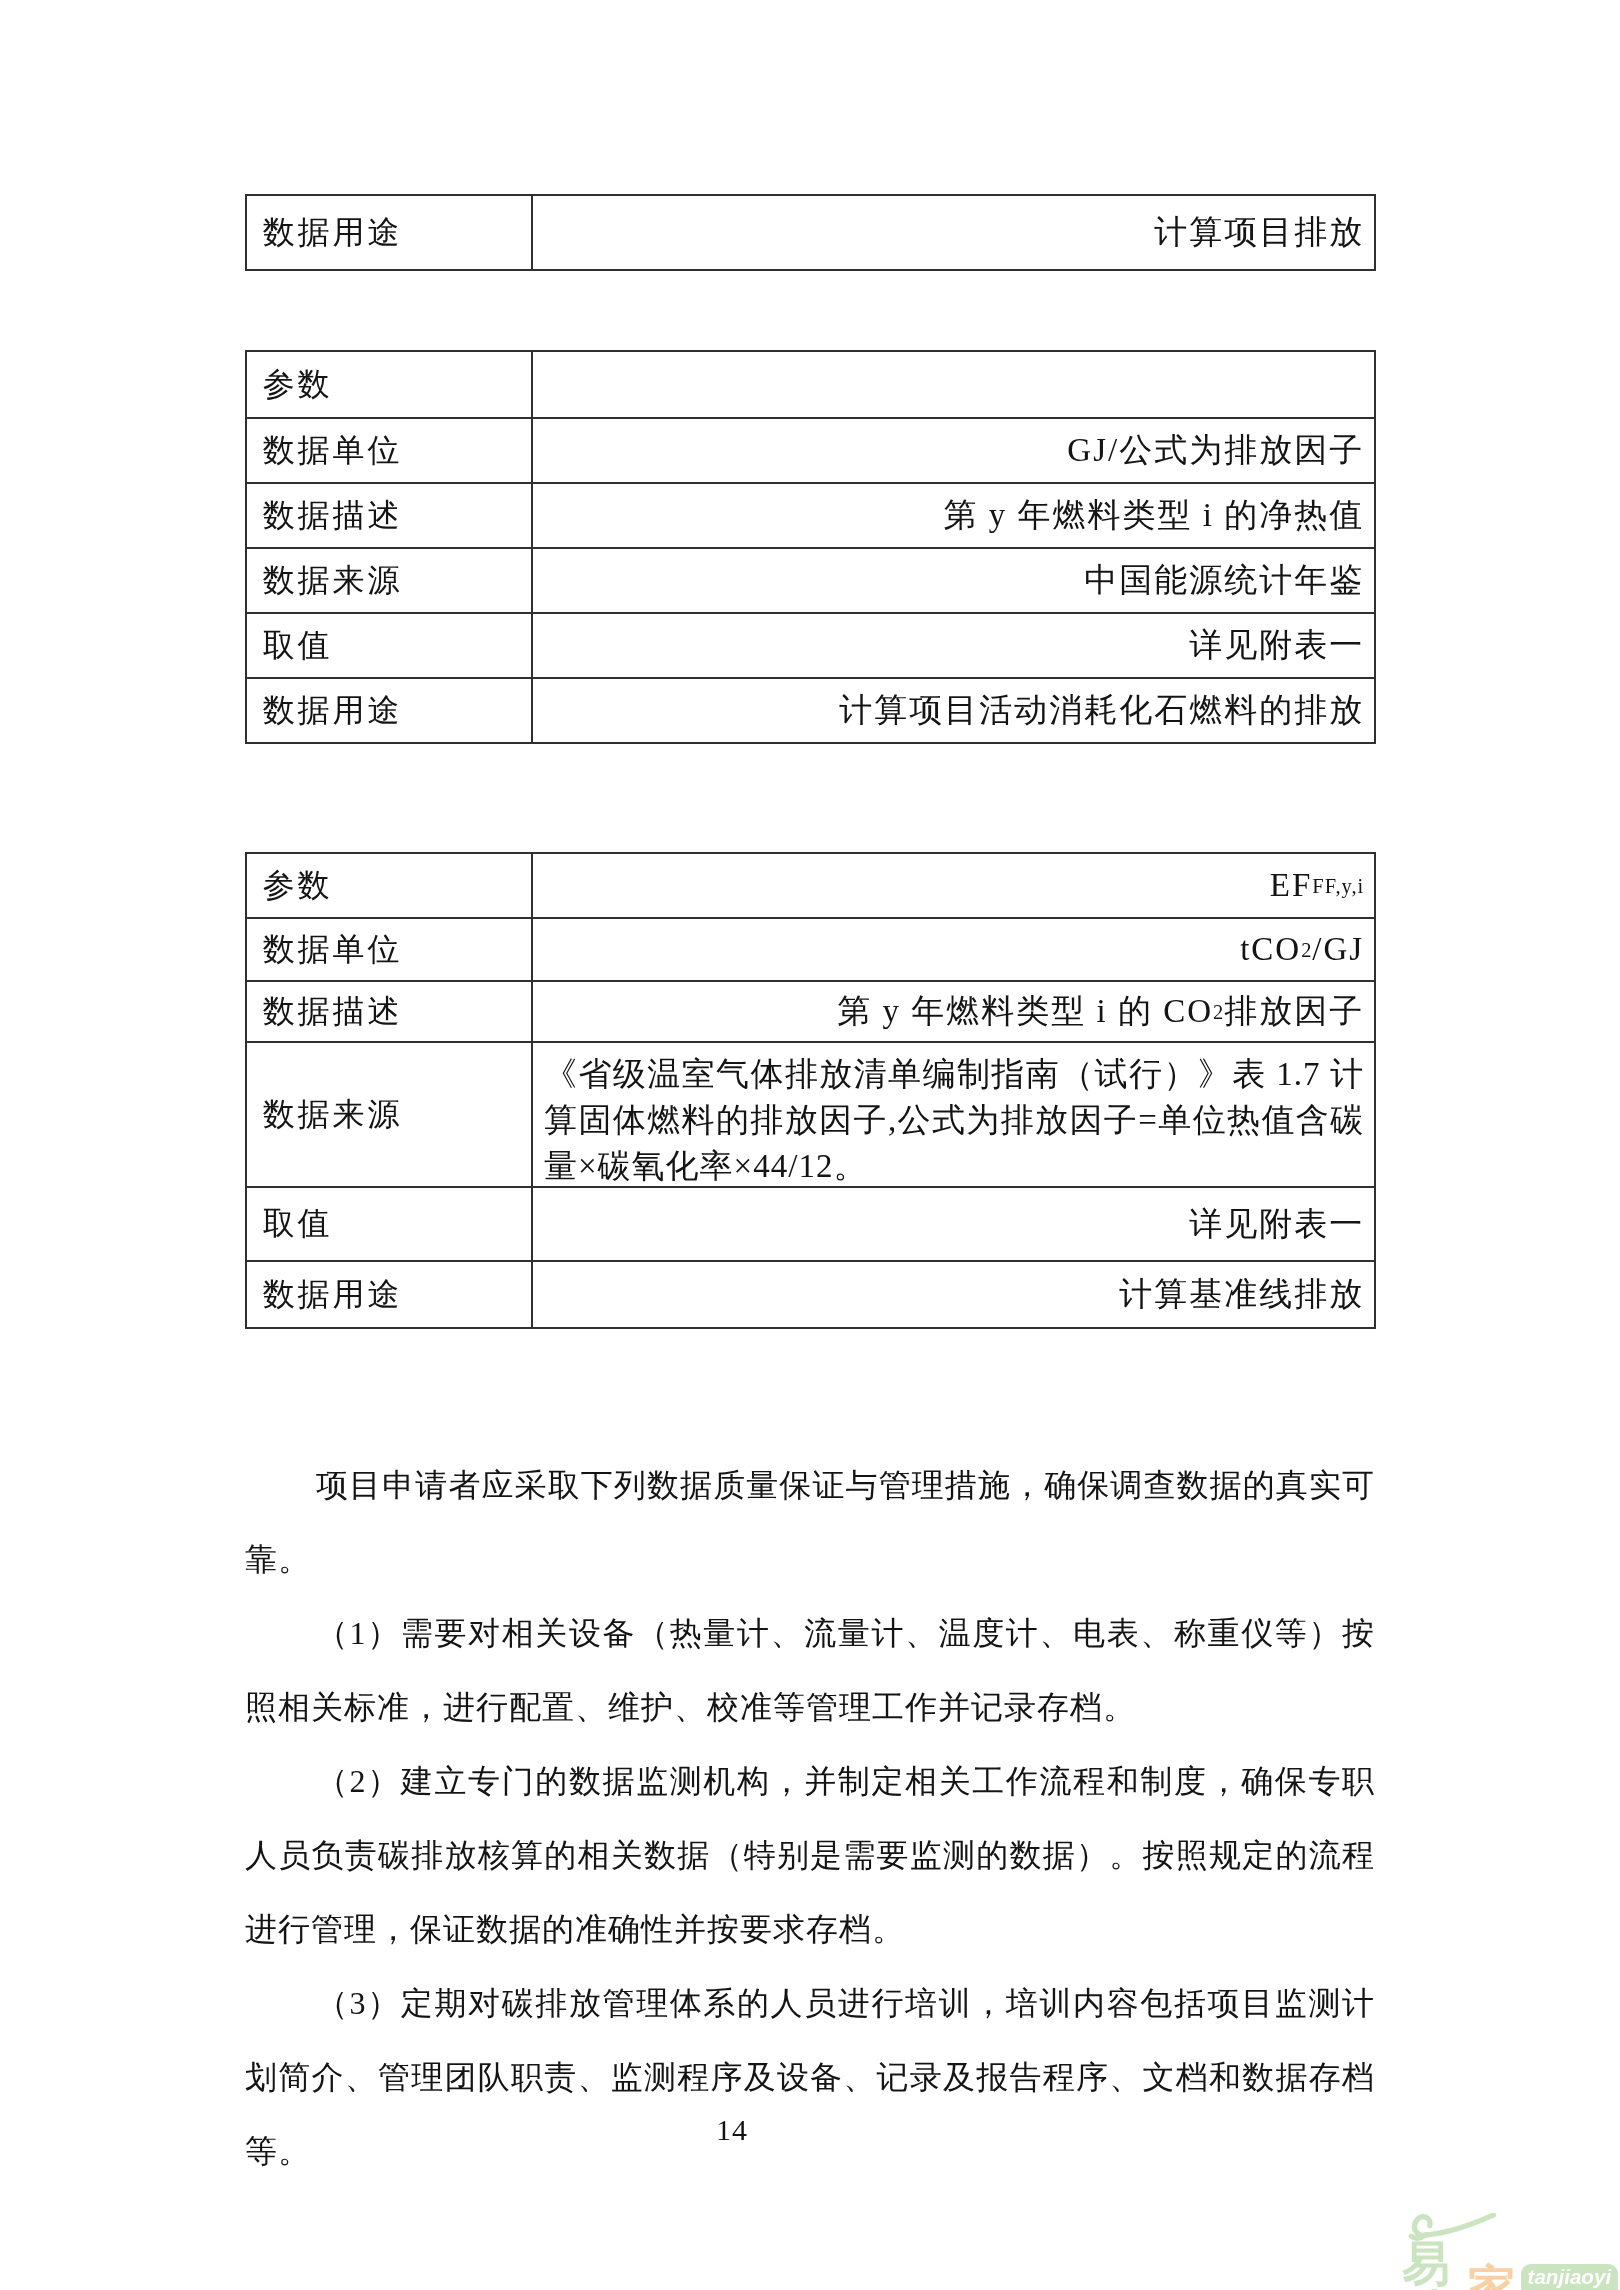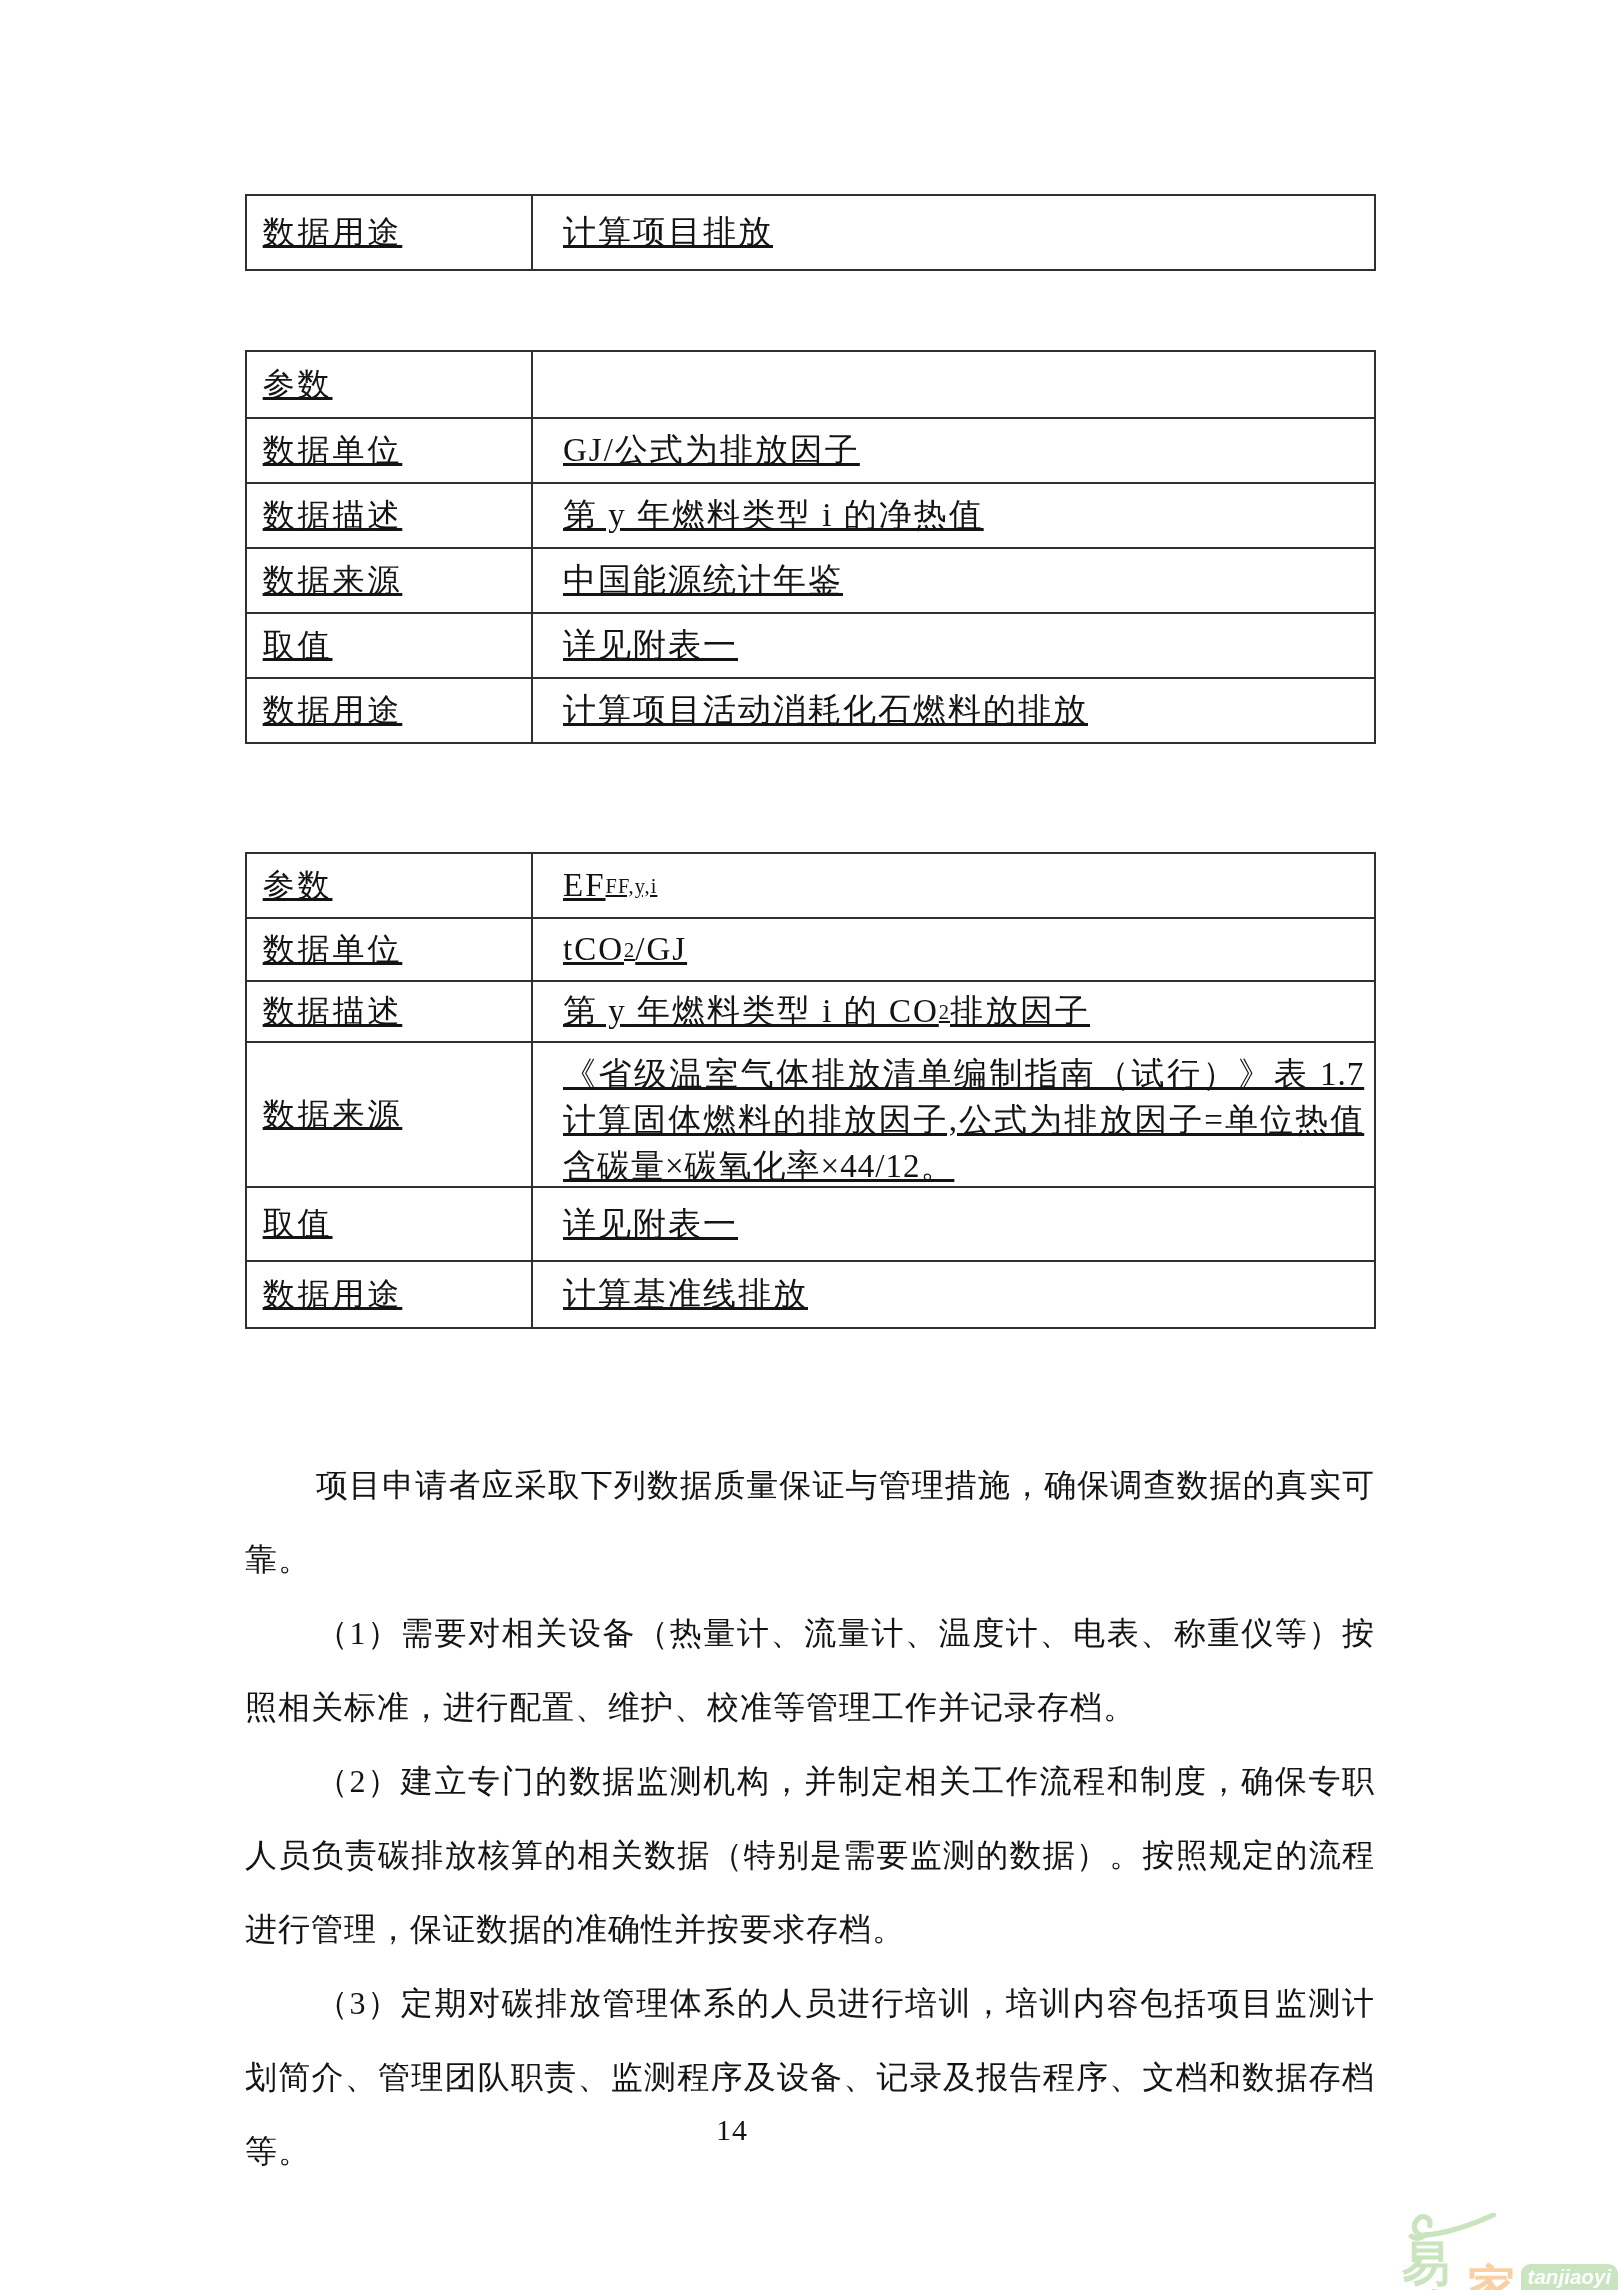--- a/index.html
+++ b/index.html
@@ -3,34 +3,34 @@
 <meta charset="utf-8">
 <style>
   html,body { margin:0; padding:0; background:#ffffff; }
   .page {
     position:relative; width:1620px; height:2291px; background:#ffffff;
     font-family:"Liberation Serif","DejaVu Serif",serif; color:#141414; overflow:hidden;
   }
   
   .dtable {
     position:absolute; left:245px; width:1131px;
-    border:2.9px solid #303030; box-sizing:border-box; background:#ffffff;text-decoration:underline;
+    border:2.9px solid #303030; box-sizing:border-box; background:#ffffff;
   }
   .trow { display:flex; border-top:2px solid #303030; box-sizing:border-box; }
   .trow:first-child { border-top:none; }
   .cell { box-sizing:border-box; }
   .cell.label {
     flex:0 0 286px; width:286px; border-right:2px solid #303030;
     display:flex; align-items:center; padding-left:15.7px;
     font-size:32px; letter-spacing:2.9px;
   }
   .cell.value {
     flex:1 1 auto; display:flex; align-items:center;
-    padding-left:30px; padding-right:9.8px;
-    font-size:33px; letter-spacing:2px;
+    padding-left:11px; padding-right:9.8px;
+    font-size:33px; letter-spacing:2px;justify-content:flex-end;
   }
   .cell.value sub { font-size:0.62em; line-height:0; letter-spacing:1px; }
   .h74 { height:73px; } .h66 { height:65px; }
   .h64 { height:63px; } .h62 { height:61px; } .h148 { height:145px; }
   .h76 { height:74px; } .h68 { height:67px; }
   .trow.multiline .cell.value {
     display:block; padding-top:7.8px; line-height:46px; letter-spacing:1px;
     text-align:justify;
   }
   

